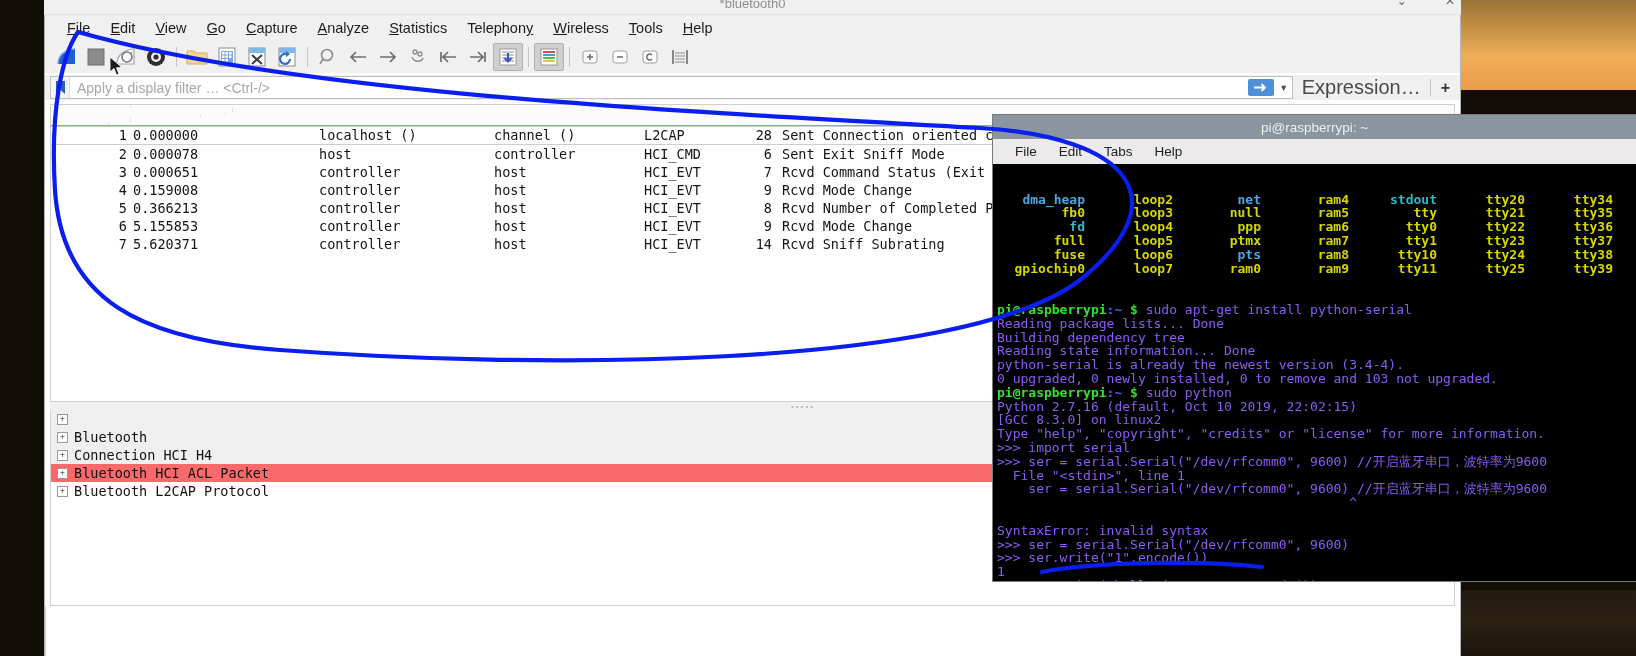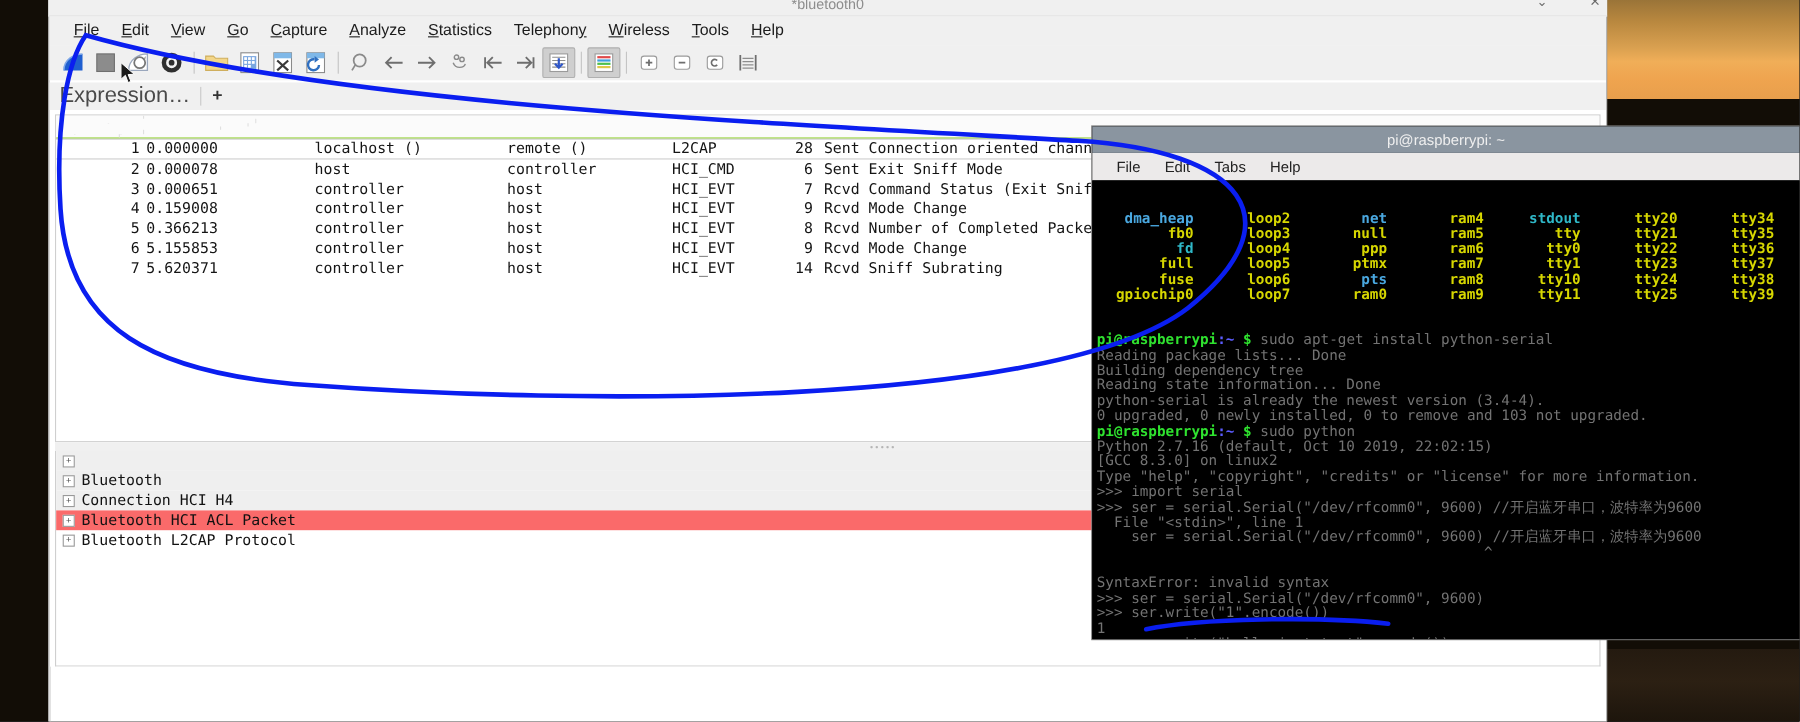--- a/index.html
+++ b/index.html
@@ -219,21 +219,21 @@
   }
   .pl-row.selected {
     border-top: 1px solid #cdcdcd;
     border-bottom: 1px solid #cdcdcd;
     box-sizing: content-box;
     height: 17px;
     line-height: 17px;
   }
   .c-no    { width: 80px;  text-align: right; padding-right: 4px; box-sizing: border-box;}
   .c-time  { width: 150px; padding-left: 2px; box-sizing: border-box;}
-  .c-src   { width: 175px; padding-left: 5px; box-sizing: border-box;}
+  .c-src   { width: 175px; padding-left: 5px; box-sizing: border-box; margin-left: 33px;}
   .c-dst   { width: 150px; padding-left: 5px; box-sizing: border-box;}
   .c-proto { width: 80px;  padding-left: 5px; box-sizing: border-box;}
   .c-len   { width: 58px;  text-align: right; padding-right: 5px; box-sizing: border-box;}
   .c-info  { flex: 1; padding-left: 5px; box-sizing: border-box;}
 
   .h-no    { width: 80px; }
   .h-time  { width: 150px; margin-left: 32px; }
   .h-src   { width: 175px; }
   .h-dst   { width: 150px; }
   .h-proto { width: 80px; }
@@ -351,21 +351,21 @@
   }
   .term-body .dev-grid {
     display: block;
     font-weight: bold;
   }
   .dev-row { height: 13.8px; }
   .dev-cell { display: inline-block; width: 88px; text-align: right; }
   .cy { color: #2fb8c8; }
   .cy2 { color: #4aa8e0; }
   .ye { color: #d7d700; }
-  .wh { color: #737373; margin-top: 36px; }
+  .wh { color: #8b5cf6; margin-top: 36px; }
   .prompt-user { color: #2fe32f; font-weight: bold; }
   .prompt-path { color: #5c5cff; font-weight: bold; }
   .prompt-dollar { color: #2fe32f; font-weight: bold; }
 
   
   .annot {
     position: absolute;
     left: 0; top: 0;
     width: 1636px; height: 656px;
     pointer-events: none;
@@ -552,41 +552,56 @@
       <svg width="20" height="20" viewBox="0 0 20 20">
           <path d="M3 3 V17 M17 3 V17" stroke="#6e6e6e" stroke-width="1.6"></path>
           <g stroke="#8d8d8d" stroke-width="1.2">
             <path d="M5 6 H15 M5 9 H15 M5 12 H15 M5 15 H15"></path>
           </g>
         </svg>
     </div>
   </div>
 
   <div class="ws-filterbar">
+    <div class="filter-input">
+      <div class="bookmark-ico">
+        <svg width="9" height="13" viewBox="0 0 9 13">
+            <path d="M0 0 h9 v13 l-4.5 -4 l-4.5 4 z" fill="#2b5fb0"></path>
+          </svg>
+      </div>
+      <div class="filter-placeholder">Apply a display filter … &lt;Ctrl-/&gt;</div>
+      <div style="flex:1"></div>
+      <div class="filter-apply">
+        <svg width="16" height="11" viewBox="0 0 16 11">
+            <path d="M1 5.5 H12 M8.5 2 L12 5.5 L8.5 9" stroke="#fff" stroke-width="1.8" fill="none"></path>
+          </svg>
+      </div>
+      <div class="filter-caret">▼</div>
+    </div>
     <div class="expression-btn">Expression…</div>
     <div class="vbar"></div>
     <div class="plus-btn">+</div>
   </div>
 
   <div class="packet-list">
     <div class="pl-header">
       <div class="h-no">No.</div>
       <div class="h-time">Time</div>
       <div class="h-src">Source</div>
       <div class="h-dst">Destination</div>
       <div class="h-proto">Bluetooth</div>
       <div class="h-len">Length</div>
       <div class="h-info">Info</div>
     </div>
     <div id="packet-rows">
         <div class="pl-row selected">
           <div class="c-no">1</div>
           <div class="c-time">0.000000</div>
           <div class="c-src">localhost ()</div>
-          <div class="c-dst">remote ()</div>
+          <div class="c-dst">channel ()</div>
           <div class="c-proto">L2CAP</div>
           <div class="c-len">28</div>
           <div class="c-info">Sent Connection oriented channel</div>
         </div>
         <div class="pl-row">
           <div class="c-no">2</div>
           <div class="c-time">0.000078</div>
           <div class="c-src">host</div>
           <div class="c-dst">controller</div>
           <div class="c-proto">HCI_CMD</div>

